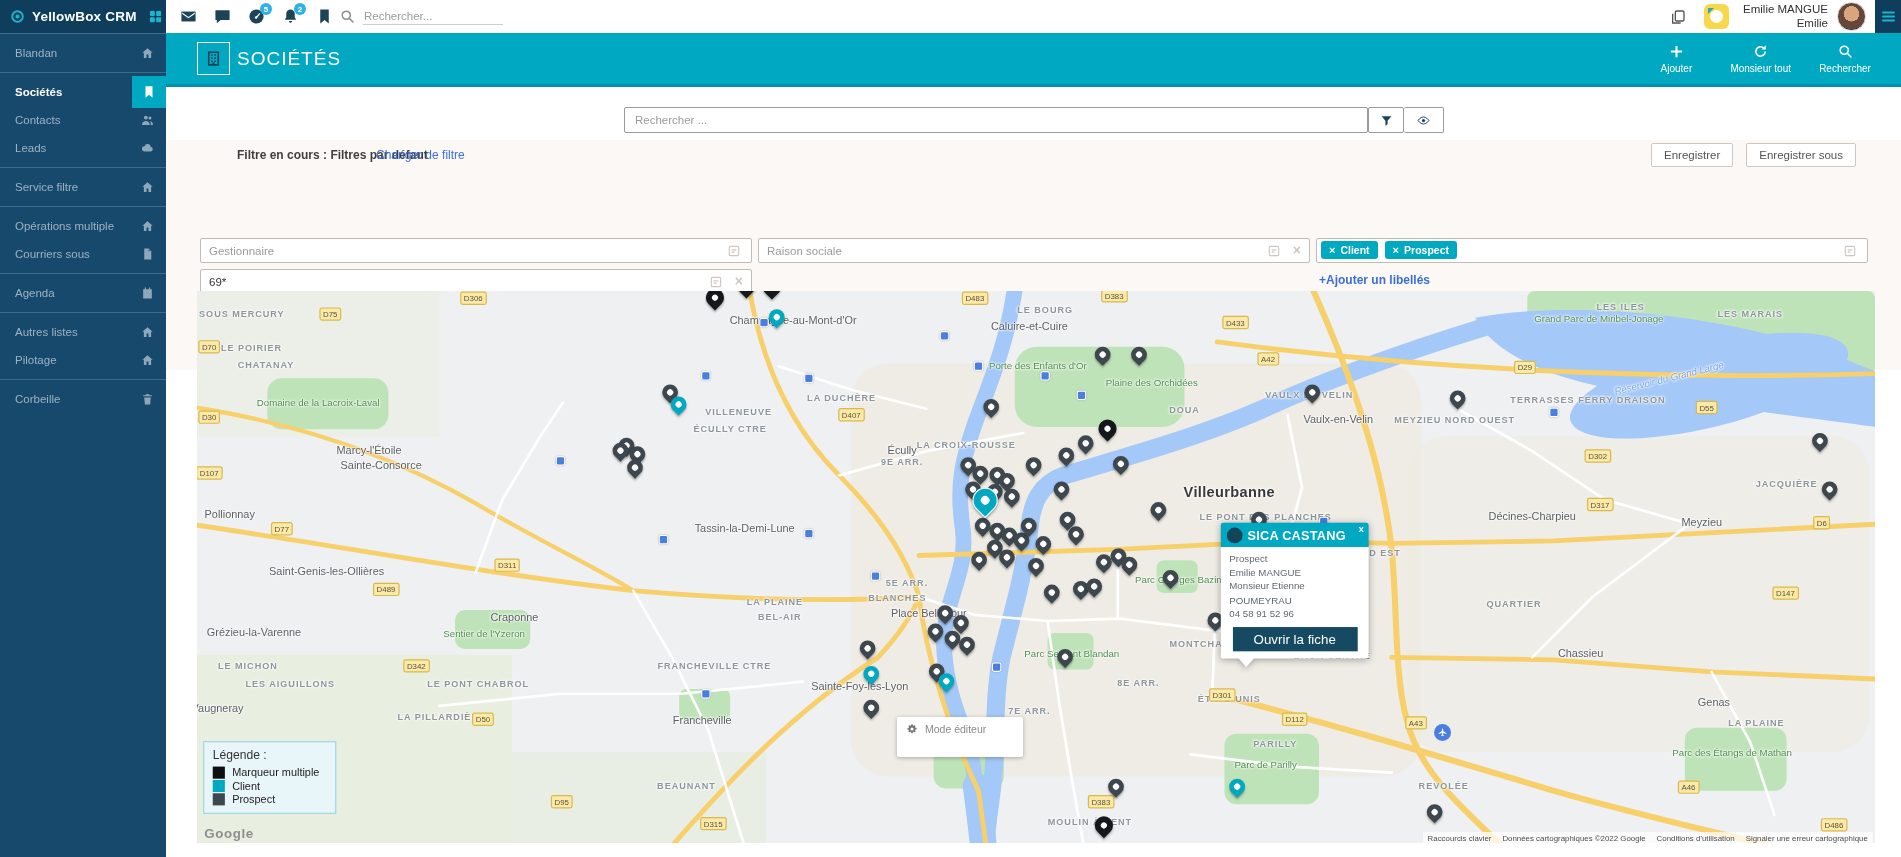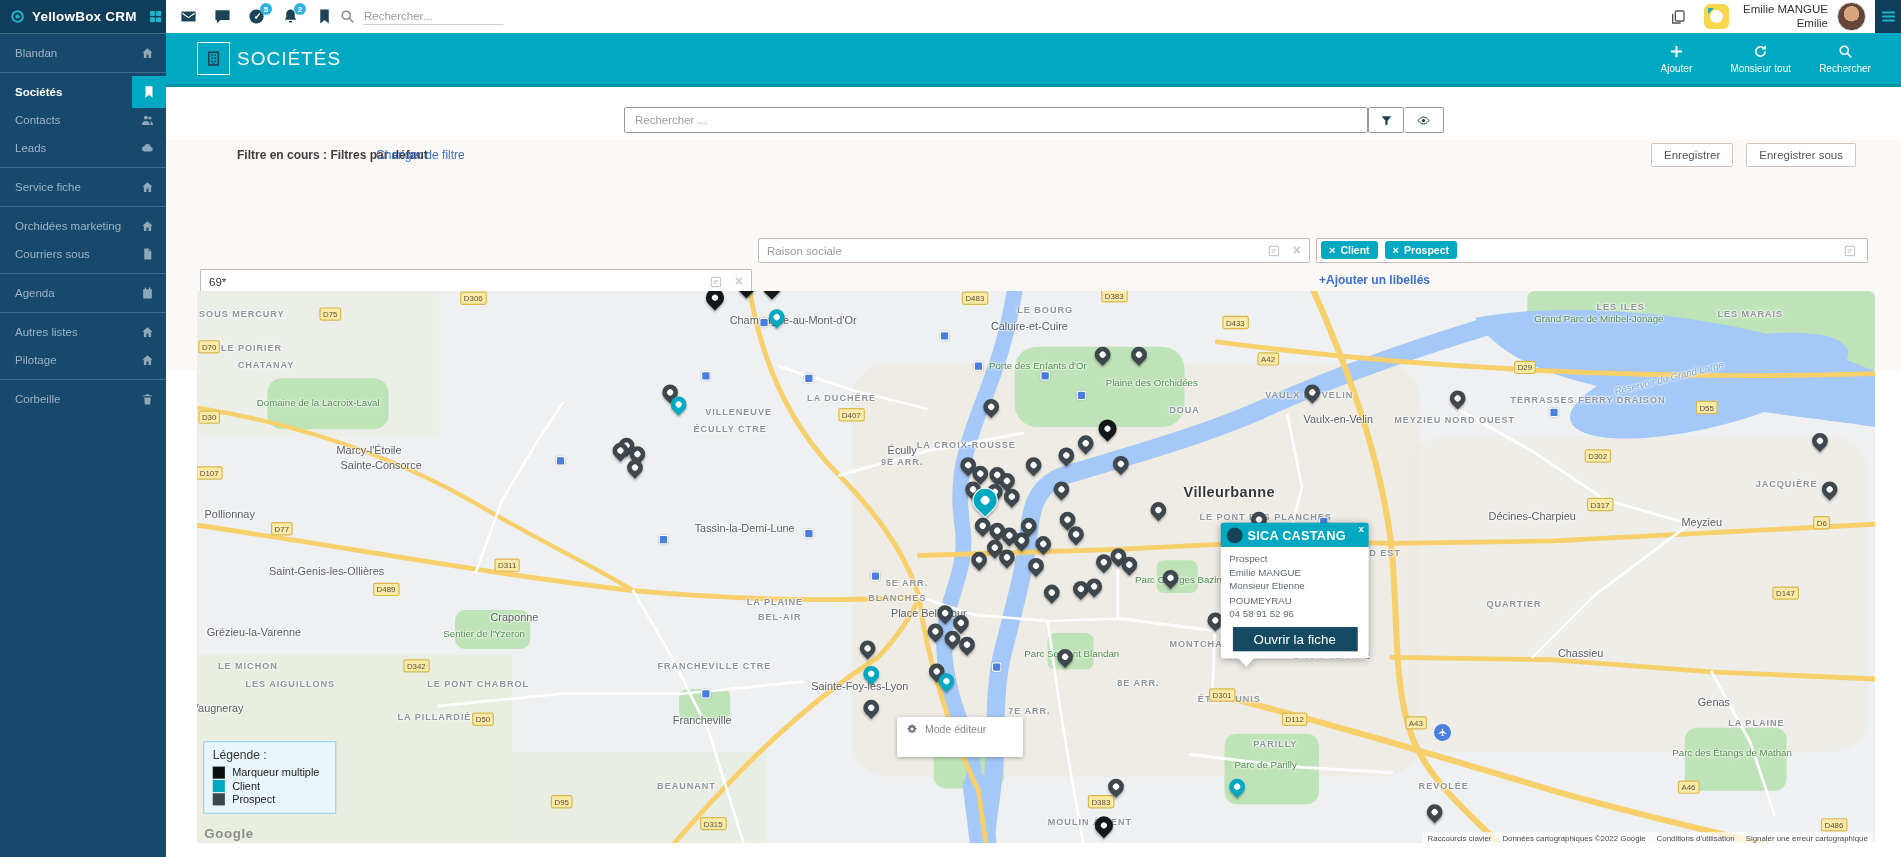--- a/index.html
+++ b/index.html
@@ -276,31 +276,31 @@
         <span class="nav-label">Leads</span>
         <span class="nav-ico ico">
           <svg viewBox="0 0 24 24" fill="currentColor">
             <path d="M6.8 18.5a4.8 4.8 0 0 1-.5-9.6A6.2 6.2 0 0 1 18.3 10a4.3 4.3 0 0 1-.9 8.5z"></path>
           </svg>
         </span>
       </div>
     </div>
     <div class="nav-group">
       <div class="nav-item">
-        <span class="nav-label">Service fiche</span>
+        <span class="nav-label">Service filtre</span>
         <span class="nav-ico ico">
           <svg viewBox="0 0 24 24" fill="currentColor">
             <path d="M12 3l9.5 8.6h-2.8V21h-4.9v-6.2h-3.6V21H5.3v-9.4H2.5z"></path>
           </svg>
         </span>
       </div>
     </div>
     <div class="nav-group">
       <div class="nav-item">
-        <span class="nav-label">Orchidées marketing</span>
+        <span class="nav-label">Opérations multiple</span>
         <span class="nav-ico ico">
           <svg viewBox="0 0 24 24" fill="currentColor">
             <path d="M12 3l9.5 8.6h-2.8V21h-4.9v-6.2h-3.6V21H5.3v-9.4H2.5z"></path>
           </svg>
         </span>
       </div>
       <div class="nav-item">
         <span class="nav-label">Courriers sous</span>
         <span class="nav-ico ico">
           <svg viewBox="0 0 24 24" fill="currentColor">
@@ -411,20 +411,29 @@
     <div class="filter-line">
       <b>Filtre en cours :</b>
       <b>Filtres par défaut</b>
     </div>
     <a class="link chg-filter">Changer de filtre</a>
     <div class="save-btns">
       <button class="w-btn">Enregistrer</button>
       <button class="w-btn">Enregistrer sous</button>
     </div>
 
+    <div class="field r1 c1">
+      <input placeholder="Gestionnaire" style="">
+      <span class="f-ico lone ico">
+          <svg viewBox="0 0 24 24" fill="currentColor">
+            <rect x="4" y="4" width="16" height="16" rx="2" fill="none" stroke="currentColor" stroke-width="2"></rect>
+            <path d="M8 9h8v2H8zm0 4h5v2H8z"></path>
+          </svg>
+        </span>
+    </div>
     <div class="field r1 c2">
       <input placeholder="Raison sociale" style="">
       <span class="f-ico ico">
           <svg viewBox="0 0 24 24" fill="currentColor">
             <rect x="4" y="4" width="16" height="16" rx="2" fill="none" stroke="currentColor" stroke-width="2"></rect>
             <path d="M8 9h8v2H8zm0 4h5v2H8z"></path>
           </svg>
         </span>
       <span class="f-x">×</span>
     </div>

